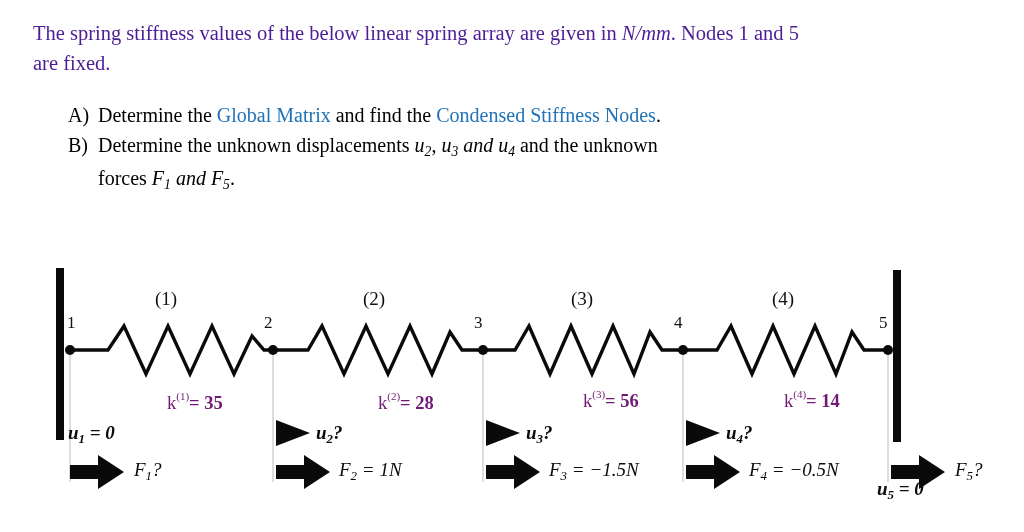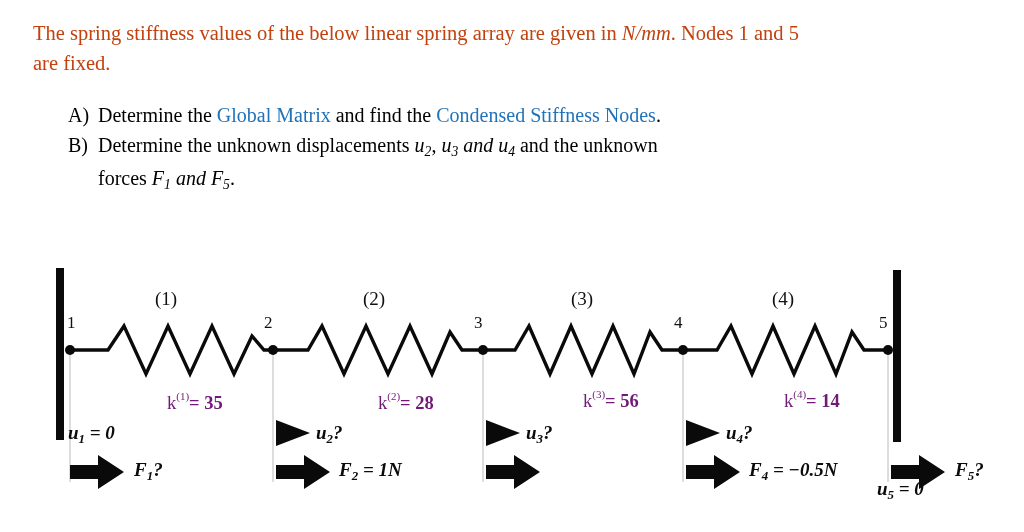--- a/index.html
+++ b/index.html
@@ -9,21 +9,21 @@
     font-family:"Liberation Serif","DejaVu Serif",serif;
     color:#000000;
     overflow:hidden;
     position:relative;
   }
   .prob-text{
     position:absolute;
     left:33px; top:18px; width:960px;
     font-size:20.5px;
     line-height:30px;
-    color:#c2410c;
+    color:#4c1d95;
   }
   .italic{font-style:italic;}
   .blue{color:#2272b8;}
   .sub{font-size:0.68em; vertical-align:-0.32em;}
   .list{
     position:absolute;
     left:68px; top:102px; width:900px;
     font-size:20px;
     line-height:27px;
   }
@@ -44,21 +44,21 @@
     position:absolute;
     white-space:nowrap;
     font-family:"Liberation Serif","DejaVu Serif",serif;
   }
   .elem-num{ font-size:19px; color:#111; }
   .node-num{ font-size:17px; color:#111; }
   .kval{ font-size:18.5px; color:#701a75; }
   .kval b{ font-weight:bold; }
   .kval .supnum{ font-size:11px; vertical-align:0.85em; }
   .ulbl{ font-size:19px; font-weight:bold; font-style:italic; color:#0b0b0b; }
-  .flbl{ font-size:19px; font-weight:bold; font-style:italic; color:#0b0b0b; }
+  .flbl{ font-size:19px; font-weight:normal; font-style:italic; color:#0b0b0b; }
   .ulbl .sb,.flbl .sb{ font-size:0.68em; vertical-align:-0.3em; font-style:italic;}
 </style>
 </head>
 <body>
 
 <div class="prob-text">
   <span>The spring stiffness values of the below linear spring array are given in </span><span class="italic">N/mm</span><span>. Nodes 1 and 5</span><br>
   <span>are fixed.</span>
 </div>
 
@@ -155,18 +155,19 @@
   <div class="lbl ulbl" style="left:526px; top:172px;"><span>u</span><span class="sb">3</span><span>?</span></div>
 
   <div class="lbl ulbl" style="left:726px; top:172px;"><span>u</span><span class="sb">4</span><span>?</span></div>
 
   <div class="lbl ulbl" style="left:877px; top:184px;margin-top:44px;"><span>u</span><span class="sb">5</span><span> = 0</span></div>
 
   <div class="lbl flbl" style="left:134px; top:209px;"><span>F</span><span class="sb">1</span><span>?</span></div>
 
   <div class="lbl flbl" style="left:339px; top:209px;"><span>F</span><span class="sb">2</span><span> = 1N</span></div>
 
+  <div class="lbl flbl" style="left:549px; top:209px;"><span>F</span><span class="sb">3</span><span> = −1.5N</span></div>
 
   <div class="lbl flbl" style="left:749px; top:209px;"><span>F</span><span class="sb">4</span><span> = −0.5N</span></div>
 
   <div class="lbl flbl" style="left:955px; top:209px;"><span>F</span><span class="sb">5</span><span>?</span></div>
 
 </div>
 
 </body></html>

